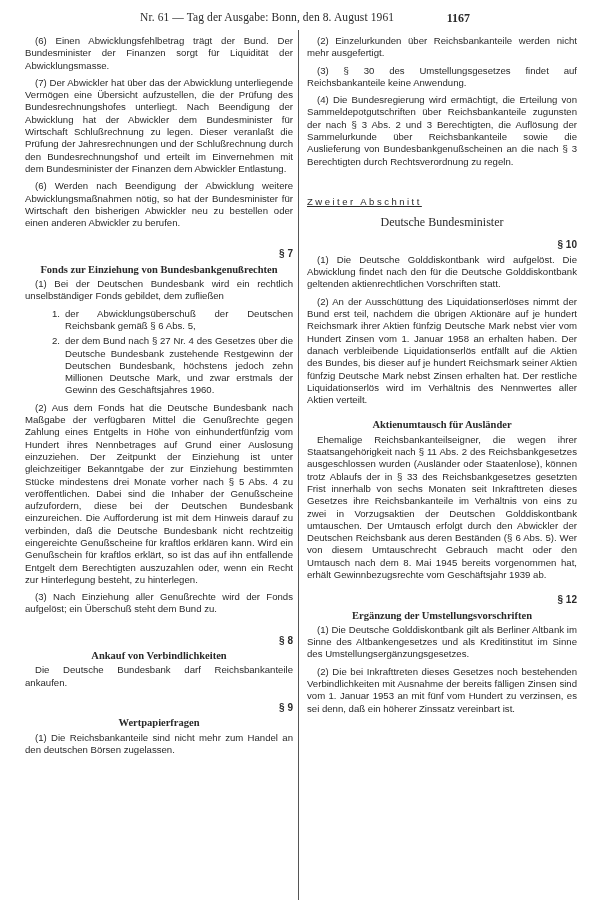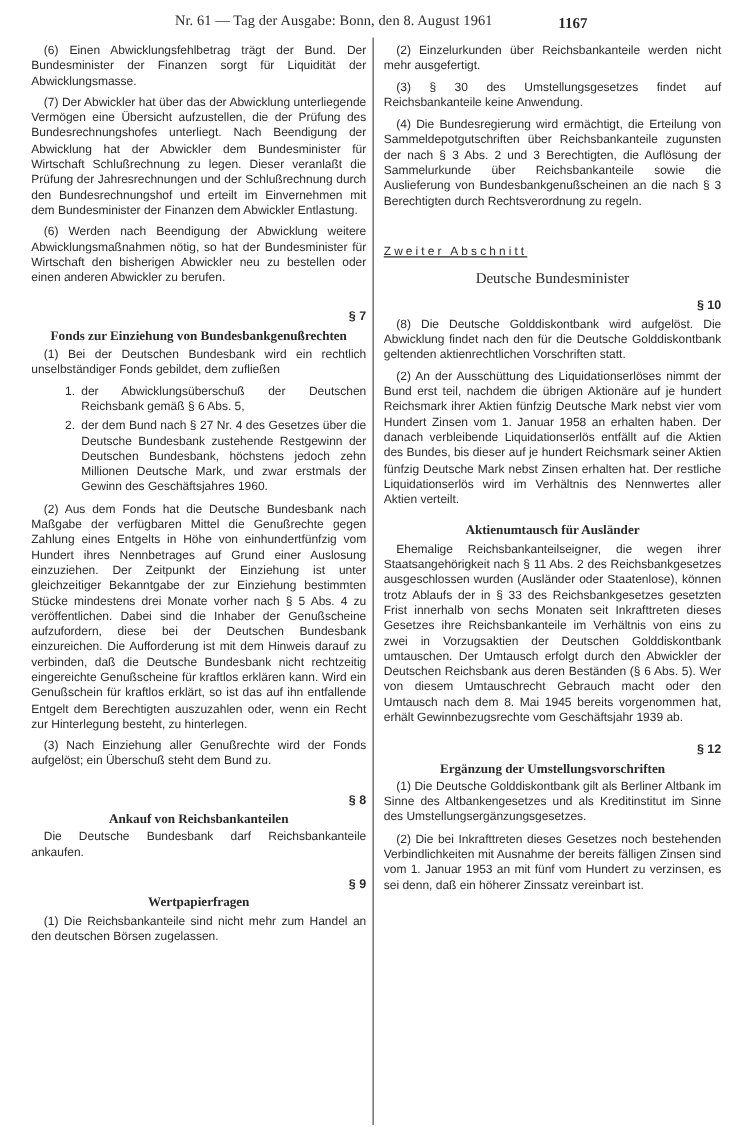--- a/index.html
+++ b/index.html
@@ -42,36 +42,36 @@
   <p class="title">Fonds zur Einziehung von Bundesbankgenußrechten</p>
   <p>(1) Bei der Deutschen Bundesbank wird ein rechtlich unselbständiger Fonds gebildet, dem zufließen</p>
   <ol>
     <li><span class="num">1.</span><span>der Abwicklungsüberschuß der Deutschen Reichsbank gemäß § 6 Abs. 5,</span></li>
     <li><span class="num">2.</span><span>der dem Bund nach § 27 Nr. 4 des Gesetzes über die Deutsche Bundesbank zustehende Restgewinn der Deutschen Bundesbank, höchstens jedoch zehn Millionen Deutsche Mark, und zwar erstmals der Gewinn des Geschäftsjahres 1960.</span></li>
   </ol>
   <p>(2) Aus dem Fonds hat die Deutsche Bundesbank nach Maßgabe der verfügbaren Mittel die Genußrechte gegen Zahlung eines Entgelts in Höhe von einhundertfünfzig vom Hundert ihres Nennbetrages auf Grund einer Auslosung einzuziehen. Der Zeitpunkt der Einziehung ist unter gleichzeitiger Bekanntgabe der zur Einziehung bestimmten Stücke mindestens drei Monate vorher nach § 5 Abs. 4 zu veröffentlichen. Dabei sind die Inhaber der Genußscheine aufzufordern, diese bei der Deutschen Bundesbank einzureichen. Die Aufforderung ist mit dem Hinweis darauf zu verbinden, daß die Deutsche Bundesbank nicht rechtzeitig eingereichte Genußscheine für kraftlos erklären kann. Wird ein Genußschein für kraftlos erklärt, so ist das auf ihn entfallende Entgelt dem Berechtigten auszuzahlen oder, wenn ein Recht zur Hinterlegung besteht, zu hinterlegen.</p>
   <p>(3) Nach Einziehung aller Genußrechte wird der Fonds aufgelöst; ein Überschuß steht dem Bund zu.</p>
   <div class="gap"></div>
   <p class="sec">§ 8</p>
-  <p class="title">Ankauf von Reichsbankanteilen</p>
+  <p class="title">Ankauf von Verbindlichkeiten</p>
   <p>Die Deutsche Bundesbank darf Reichsbankanteile ankaufen.</p>
   <div class="gap-s"></div>
   <p class="sec">§ 9</p>
   <p class="title">Wertpapierfragen</p>
   <p>(1) Die Reichsbankanteile sind nicht mehr zum Handel an den deutschen Börsen zugelassen.</p>
 </div>
 
 <div class="col col-right">
   <p>(2) Einzelurkunden über Reichsbankanteile werden nicht mehr ausgefertigt.</p>
   <p>(3) § 30 des Umstellungsgesetzes findet auf Reichsbankanteile keine Anwendung.</p>
   <p>(4) Die Bundesregierung wird ermächtigt, die Erteilung von Sammeldepotgutschriften über Reichsbankanteile zugunsten der nach § 3 Abs. 2 und 3 Berechtigten, die Auflösung der Sammelurkunde über Reichsbankanteile sowie die Auslieferung von Bundesbankgenußscheinen an die nach § 3 Berechtigten durch Rechtsverordnung zu regeln.</p>
   <p class="abschnitt">Zweiter Abschnitt</p>
   <p class="abschnitt-title">Deutsche Bundesminister</p>
   <p class="sec">§ 10</p>
-  <p>(8) Die Deutsche Golddiskontbank wird aufgelöst. Die Abwicklung findet nach den für die Deutsche Golddiskontbank geltenden aktienrechtlichen Vorschriften statt.</p>
+  <p>(1) Die Deutsche Golddiskontbank wird aufgelöst. Die Abwicklung findet nach den für die Deutsche Golddiskontbank geltenden aktienrechtlichen Vorschriften statt.</p>
   <p>(2) An der Ausschüttung des Liquidationserlöses nimmt der Bund erst teil, nachdem die übrigen Aktionäre auf je hundert Reichsmark ihrer Aktien fünfzig Deutsche Mark nebst vier vom Hundert Zinsen vom 1. Januar 1958 an erhalten haben. Der danach verbleibende Liquidationserlös entfällt auf die Aktien des Bundes, bis dieser auf je hundert Reichsmark seiner Aktien fünfzig Deutsche Mark nebst Zinsen erhalten hat. Der restliche Liquidationserlös wird im Verhältnis des Nennwertes aller Aktien verteilt.</p>
   <div class="gap-s"></div>
   <p class="title">Aktienumtausch für Ausländer</p>
   <p>Ehemalige Reichsbankanteilseigner, die wegen ihrer Staatsangehörigkeit nach § 11 Abs. 2 des Reichsbankgesetzes ausgeschlossen wurden (Ausländer oder Staatenlose), können trotz Ablaufs der in § 33 des Reichsbankgesetzes gesetzten Frist innerhalb von sechs Monaten seit Inkrafttreten dieses Gesetzes ihre Reichsbankanteile im Verhältnis von eins zu zwei in Vorzugsaktien der Deutschen Golddiskontbank umtauschen. Der Umtausch erfolgt durch den Abwickler der Deutschen Reichsbank aus deren Beständen (§ 6 Abs. 5). Wer von diesem Umtauschrecht Gebrauch macht oder den Umtausch nach dem 8. Mai 1945 bereits vorgenommen hat, erhält Gewinnbezugsrechte vom Geschäftsjahr 1939 ab.</p>
   <div class="gap-s"></div>
   <p class="sec">§ 12</p>
   <p class="title">Ergänzung der Umstellungsvorschriften</p>
   <p>(1) Die Deutsche Golddiskontbank gilt als Berliner Altbank im Sinne des Altbankengesetzes und als Kreditinstitut im Sinne des Umstellungsergänzungsgesetzes.</p>
   <p>(2) Die bei Inkrafttreten dieses Gesetzes noch bestehenden Verbindlichkeiten mit Ausnahme der bereits fälligen Zinsen sind vom 1. Januar 1953 an mit fünf vom Hundert zu verzinsen, es sei denn, daß ein höherer Zinssatz vereinbart ist.</p>
 </div>

